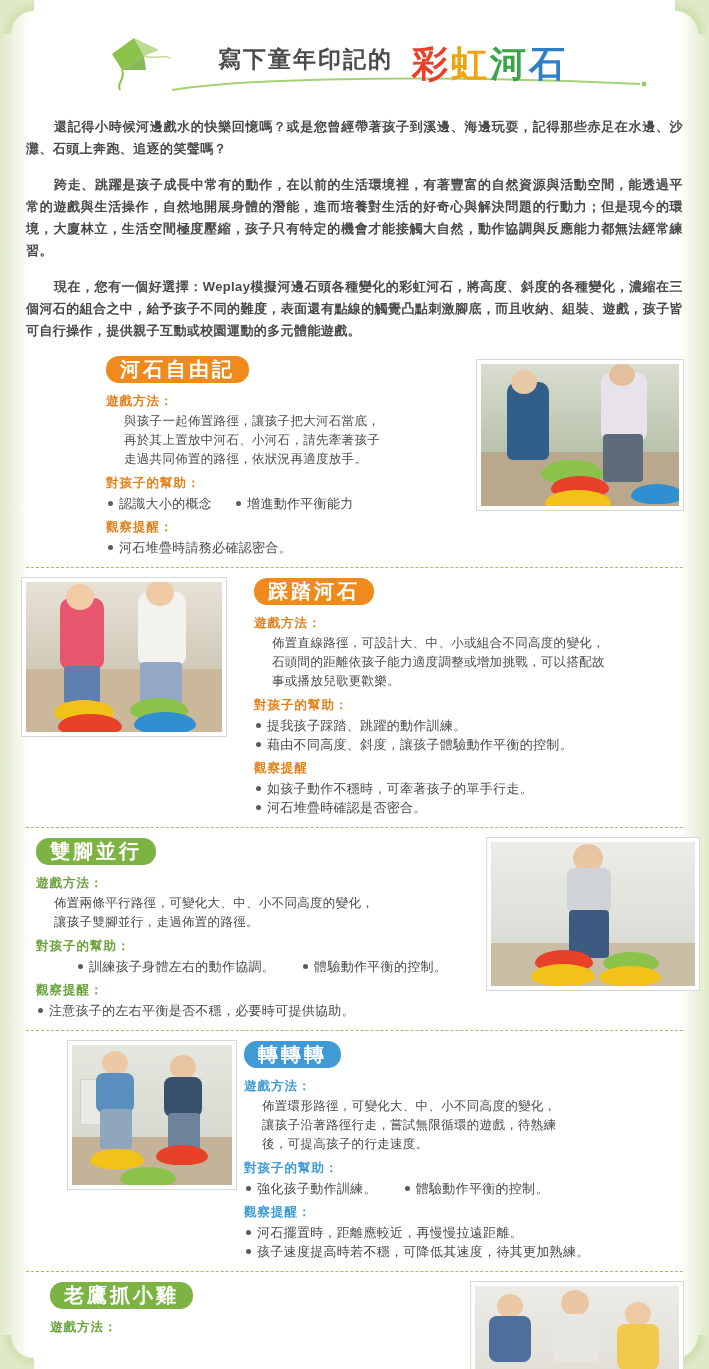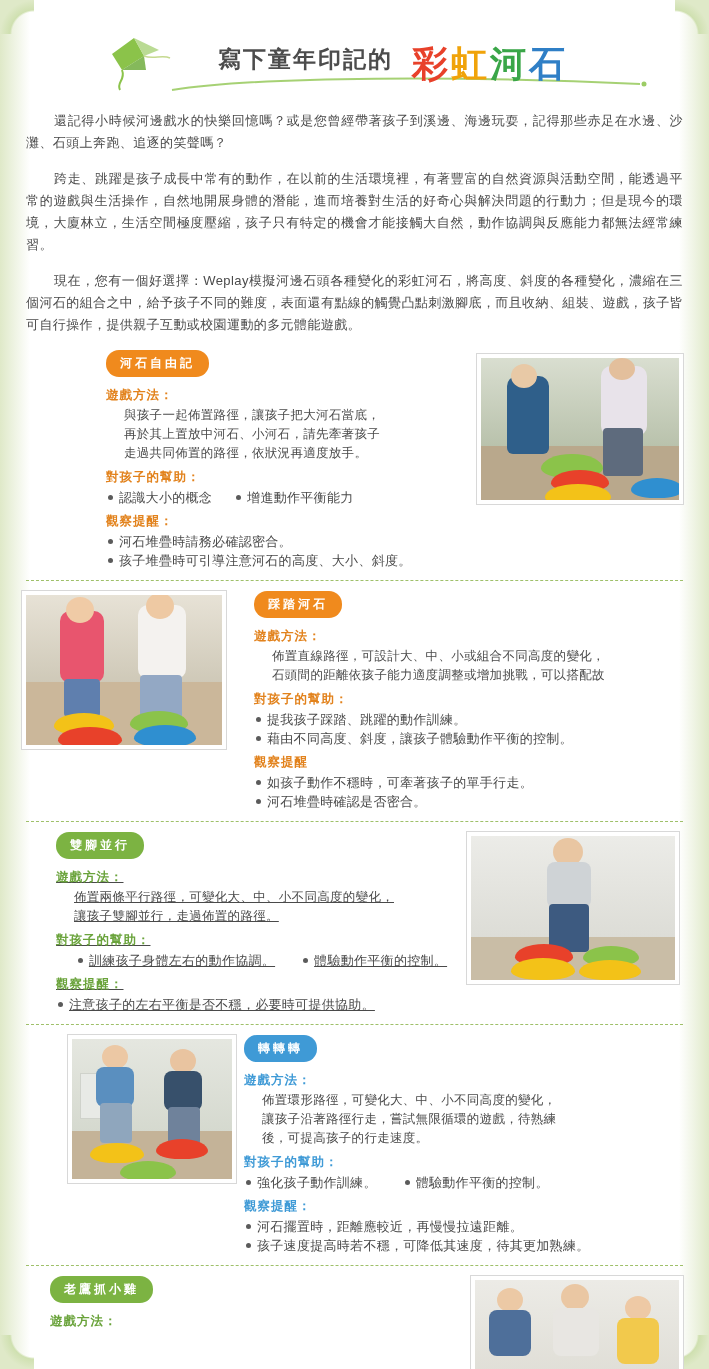--- a/index.html
+++ b/index.html
@@ -36,21 +36,21 @@
   }
   .title-rainbow { position:absolute; left:412px; top:40px; font-size:36px; font-weight:bold; letter-spacing:3px; }
   .title-rainbow span { display:inline-block; }
   .tr1 { color:#e8412a; }
   .tr2 { color:#f0a30a; }
   .tr3 { color:#3aa648; }
   .tr4 { color:#2f7fc6; }
   .swoosh { position:absolute; left:170px; top:74px; width:480px; height:22px; }
 
   
-  .intro { margin:4px 26px 0 26px; }
+  .intro { margin:10px 26px 0 26px;font-weight:bold; }
   .intro p {
     margin:0 0 14px 0;
     font-size:13px;
     line-height:22px;
     text-align:justify;
     color:#4a4a4a;
     text-indent:28px;
     letter-spacing:0.4px;
   }
 
@@ -59,21 +59,21 @@
   .divider {
     border-top:1px dashed #9fc06a;
     margin:0 26px;
     height:0;
   }
   .sec-badge {
     display:inline-block;
     padding:3px 14px 4px 14px;
     border-radius:13px;
     color:#ffffff;
-    font-size:12px;
+    font-size:20px;
     font-weight:bold;
     letter-spacing:3px;
     line-height:20px;
   }
   .badge-orange { background:#f08a1d; }
   .badge-green  { background:#7cb342; }
   .badge-blue   { background:#3f9ad6; }
 
   .lbl { color:#6aa33b; font-size:12.5px; font-weight:bold; letter-spacing:1px; margin:6px 0 2px 0; }
   .lbl-orange { color:#e2821c; }
@@ -139,21 +139,20 @@
           <div>走過共同佈置的路徑，依狀況再適度放手。</div>
         </div>
         <div class="lbl lbl-orange">對孩子的幫助：</div>
         <ul class="bul indent" style="display:flex; gap:22px;">
           <li>認識大小的概念</li>
           <li>增進動作平衡能力</li>
         </ul>
         <div class="lbl lbl-orange">觀察提醒：</div>
         <ul class="bul indent">
           <li>河石堆疊時請務必確認密合。</li>
-          <li>孩子堆疊時可引導注意河石的高度、大小、斜度。</li>
         </ul>
       </div>
       <div style="flex:0 0 210px; padding-top:4px;">
         <div class="photo" style="width:206px;height:150px;background:linear-gradient(#cfd6c4,#9aa98e);">
           <div class="ph-inner">
             <div style="position:absolute;left:0;top:0;right:0;height:62%;background:linear-gradient(#d9ded0,#b9c2ac);"></div>
             <div style="position:absolute;left:0;bottom:0;right:0;height:38%;background:#b9a88c;"></div>
             <div style="position:absolute;left:26px;top:18px;width:42px;height:78px;background:#2f5f8a;border-radius:10px 10px 6px 6px;"></div>
             <div style="position:absolute;left:30px;top:6px;width:26px;height:24px;border-radius:50%;background:#e8c9a6;"></div>
             <div style="position:absolute;left:120px;top:8px;width:46px;height:70px;background:#e8e3ea;border-radius:10px;"></div>
@@ -190,39 +189,40 @@
             <div class="stone" style="left:108px;top:130px;width:62px;height:22px;background:#2f8fd0;"></div>
           </div>
         </div>
       </div>
       <div style="flex:1 1 auto; padding-left:24px;">
         <div class="sec-badge badge-orange">踩踏河石</div>
         <div class="lbl lbl-orange" style="margin-top:10px;">遊戲方法：</div>
         <div class="body-text indent">
           <div>佈置直線路徑，可設計大、中、小或組合不同高度的變化，</div>
           <div>石頭間的距離依孩子能力適度調整或增加挑戰，可以搭配故</div>
+          <div>事或播放兒歌更歡樂。</div>
         </div>
         <div class="lbl lbl-orange">對孩子的幫助：</div>
         <ul class="bul indent">
           <li>提我孩子踩踏、跳躍的動作訓練。</li>
           <li>藉由不同高度、斜度，讓孩子體驗動作平衡的控制。</li>
         </ul>
         <div class="lbl lbl-orange">觀察提醒</div>
         <ul class="bul indent">
           <li>如孩子動作不穩時，可牽著孩子的單手行走。</li>
           <li>河石堆疊時確認是否密合。</li>
         </ul>
       </div>
     </div>
   </div>
 
   <div class="divider" style="margin-top:10px;"></div>
 
   <div class="section" style="margin-top:10px;">
-    <div style="display:flex; padding:0 26px;text-decoration:underline;">
+    <div style="display:flex; padding:0 6px;">
       <div style="flex:1 1 auto; padding-left:30px;">
         <div class="sec-badge badge-green">雙腳並行</div>
         <div class="lbl lbl-green" style="margin-top:10px;">遊戲方法：</div>
         <div class="body-text indent">
           <div>佈置兩條平行路徑，可變化大、中、小不同高度的變化，</div>
           <div>讓孩子雙腳並行，走過佈置的路徑。</div>
         </div>
         <div class="lbl lbl-green">對孩子的幫助：</div>
         <ul class="bul indent" style="display:flex; gap:26px;justify-content:center;">
           <li>訓練孩子身體左右的動作協調。</li>

